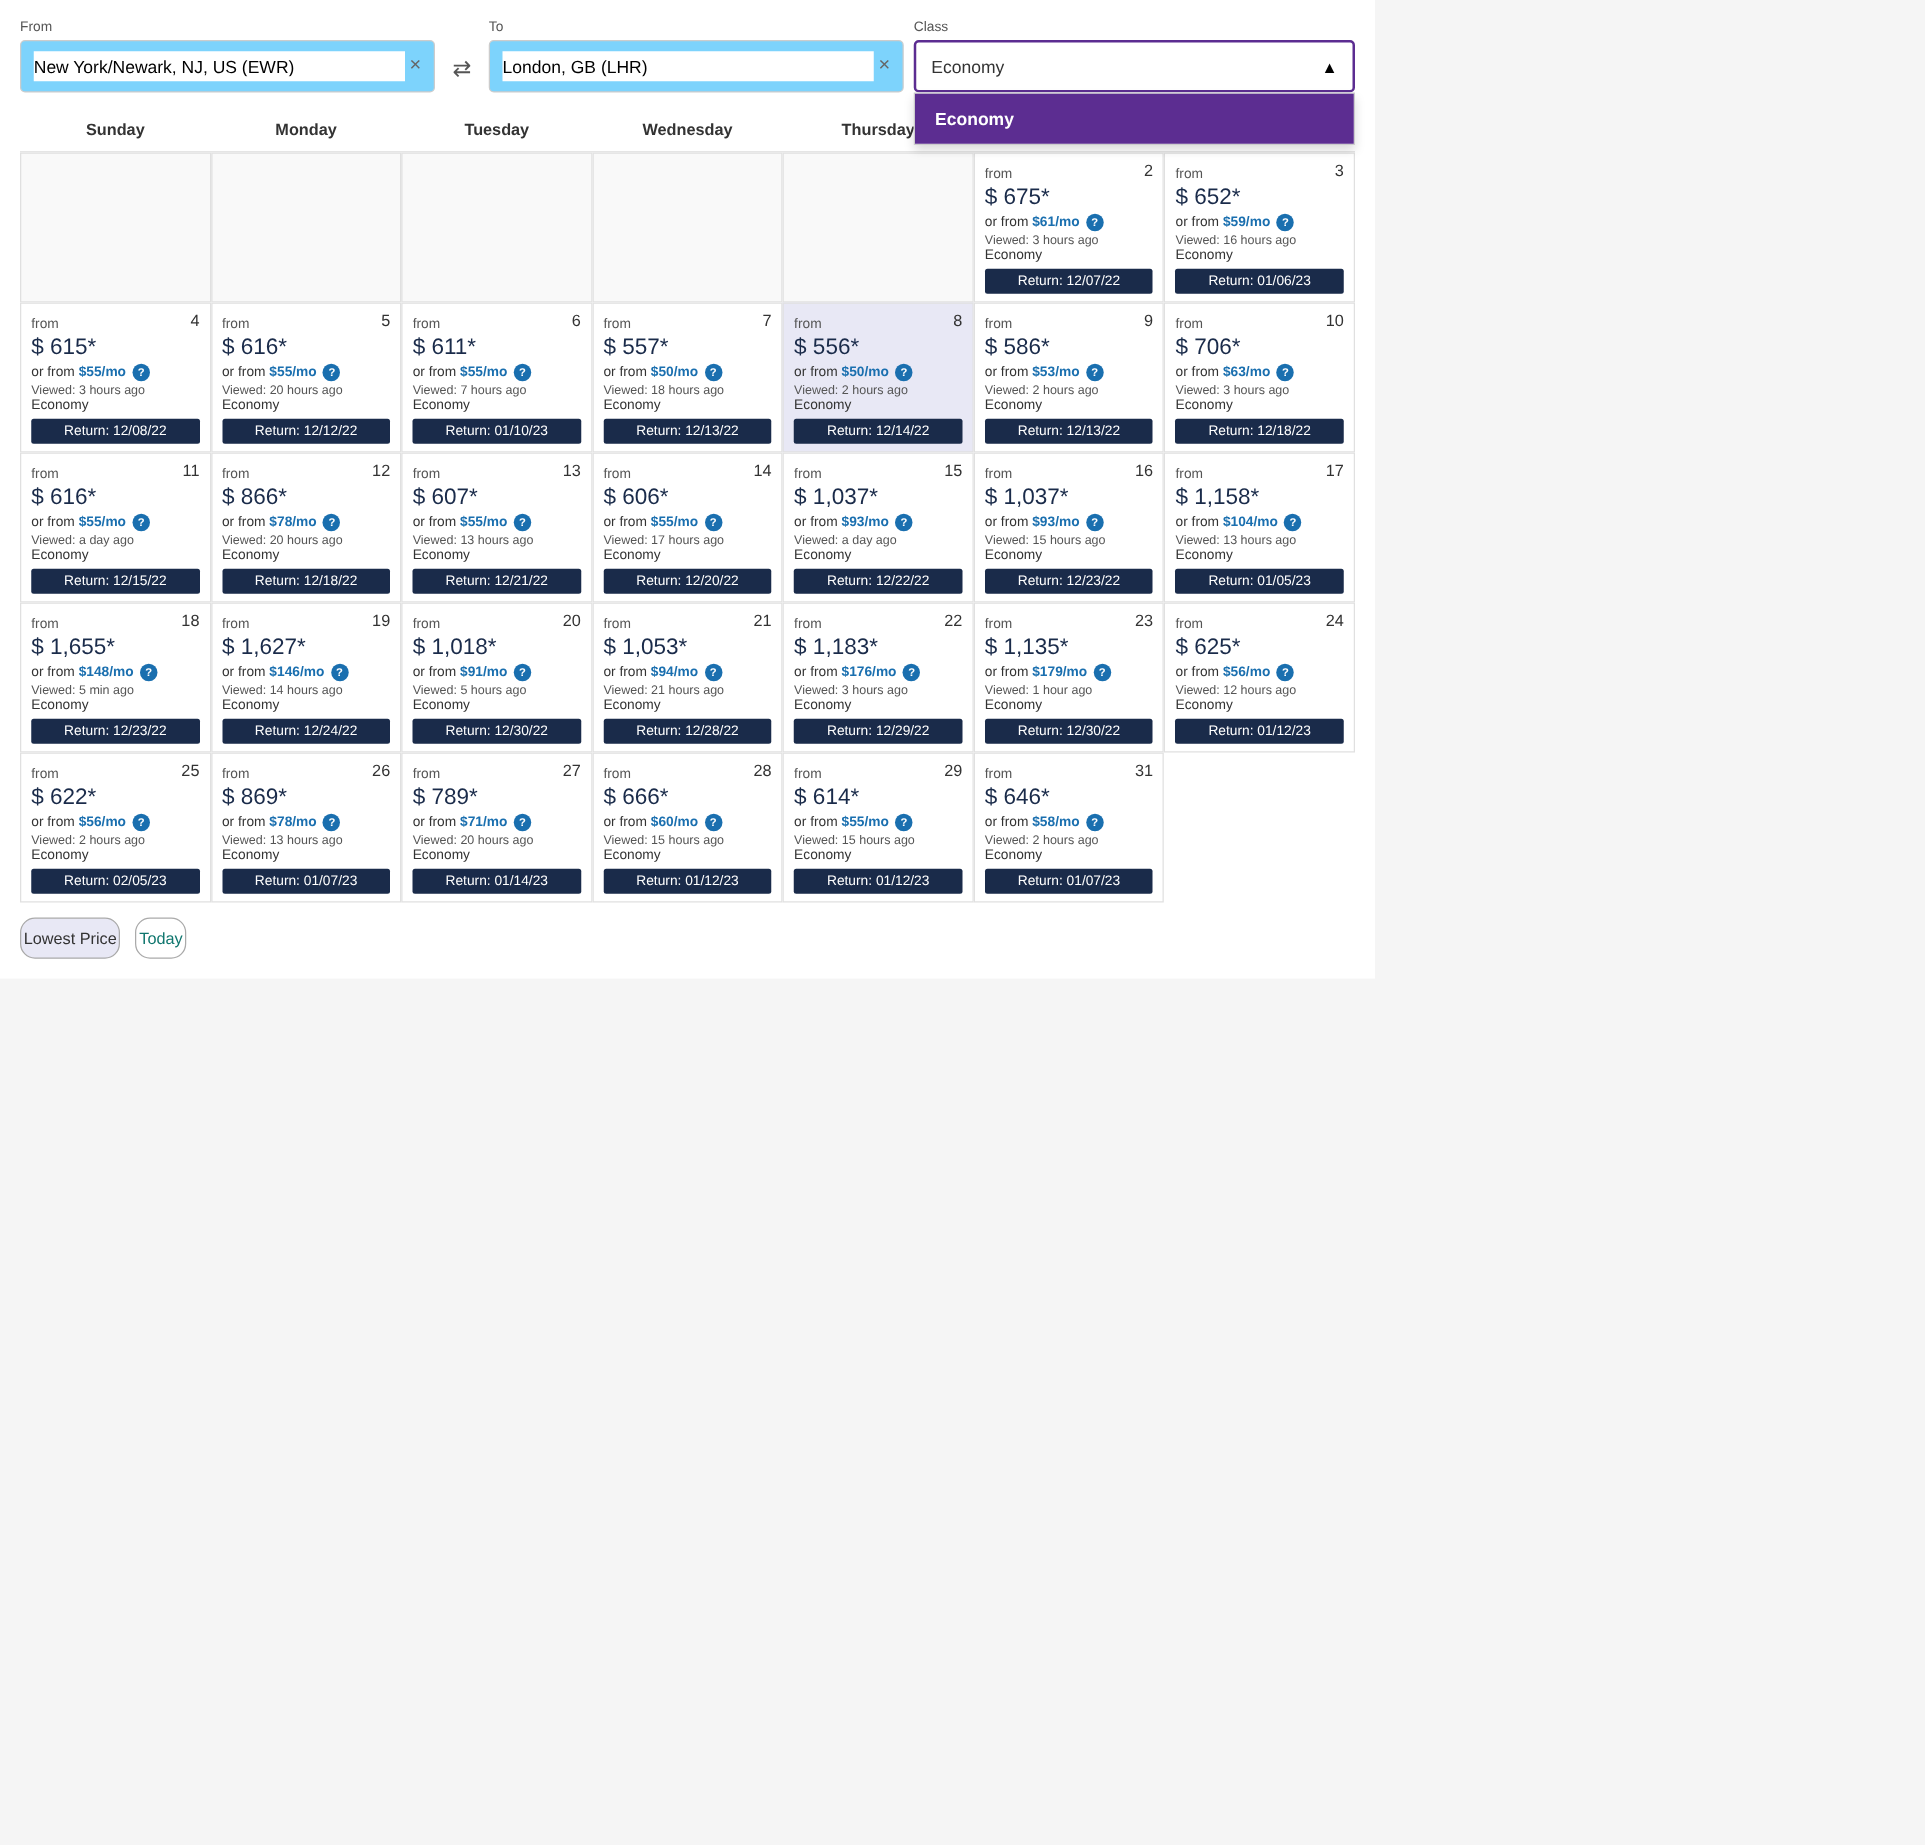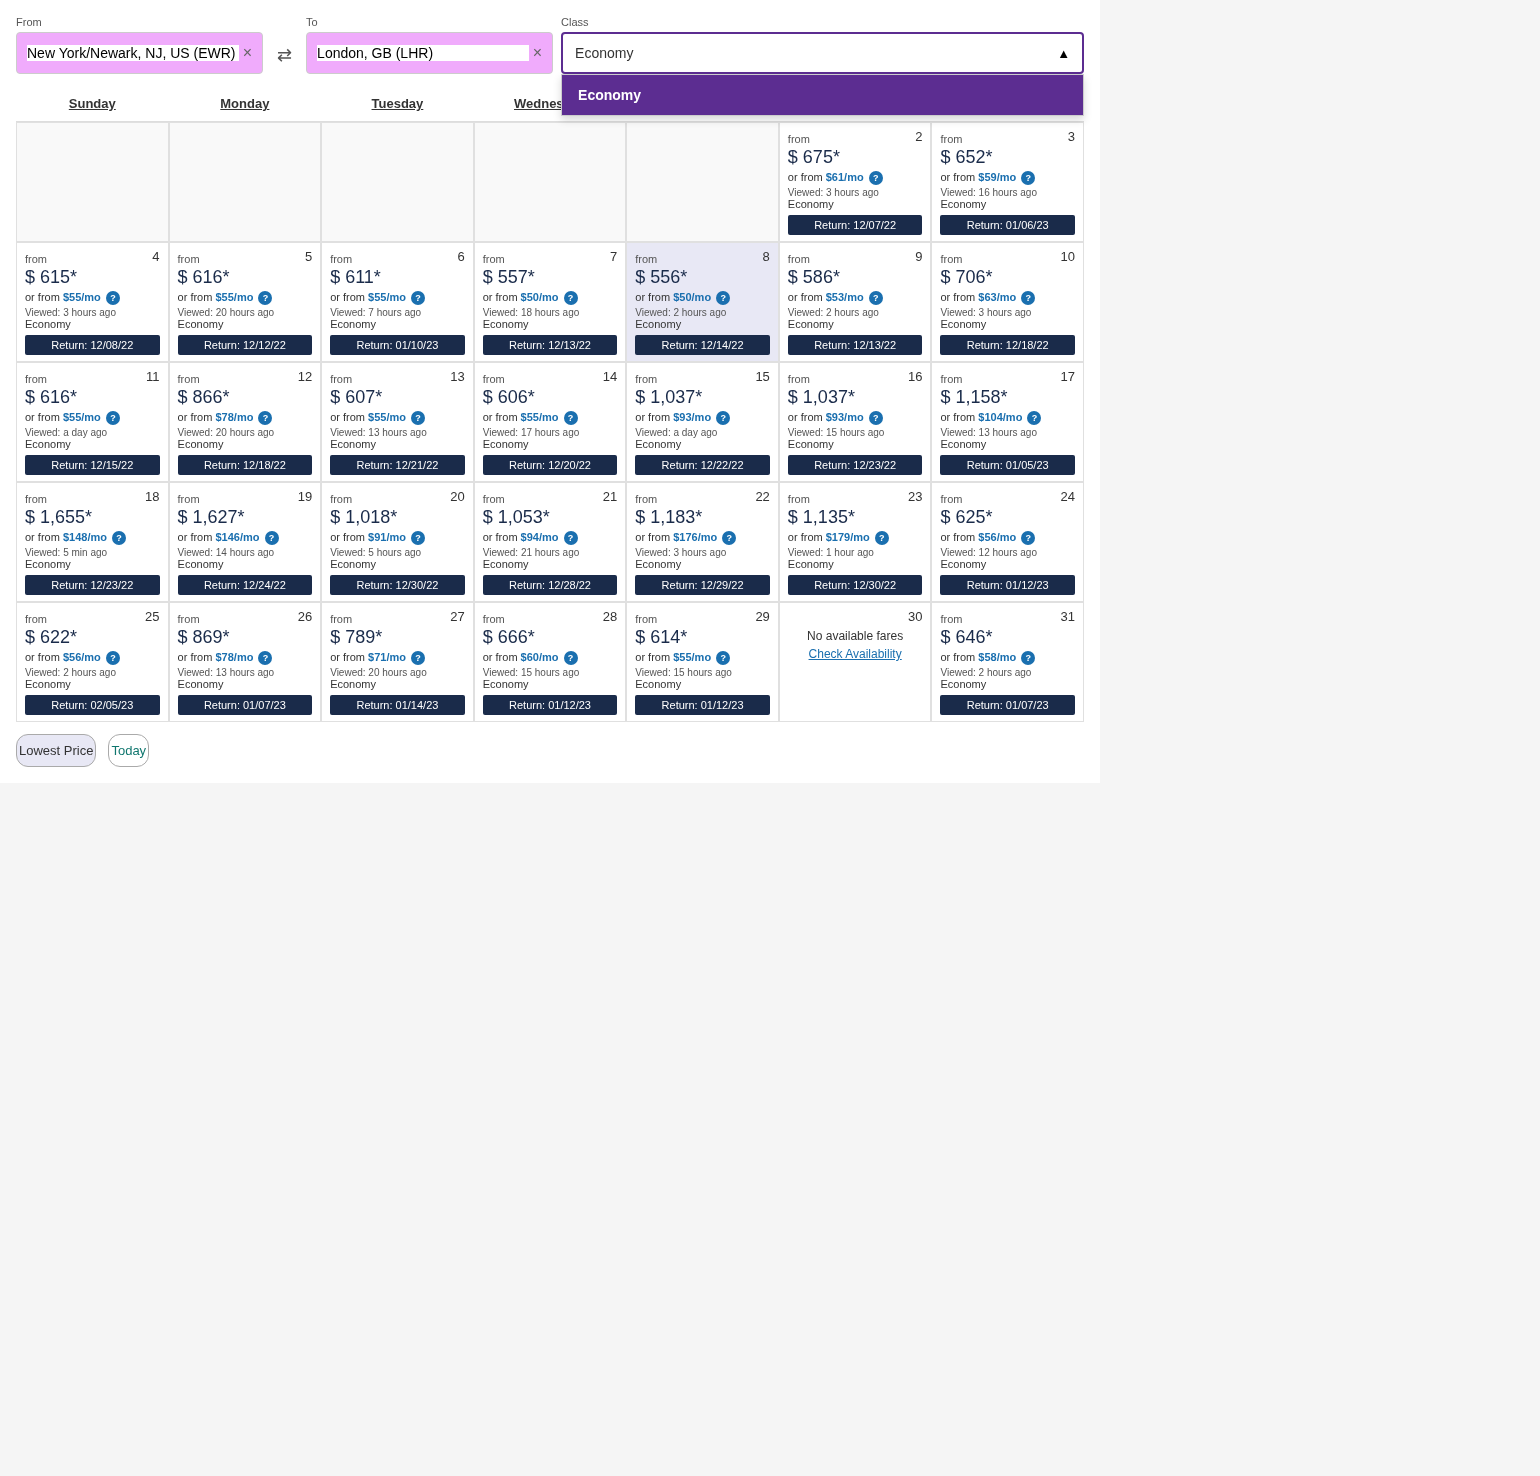--- a/index.html
+++ b/index.html
@@ -3,21 +3,21 @@
   <meta charset="utf-8">
   <style>
     * { box-sizing: border-box; margin: 0; padding: 0; }
     body { font-family: Arial, sans-serif; background: #f5f5f5; font-size: 13px; }
     .container { width: 1100px; background: #fff; padding: 16px; }
 
     
     .search-row { display: flex; align-items: flex-end; gap: 8px; margin-bottom: 12px; }
     .field-group { display: flex; flex-direction: column; }
     .field-label { font-size: 11px; color: #555; margin-bottom: 4px; }
-    .field-input { display: flex; align-items: center; border: 1px solid #ccc; border-radius: 4px; padding: 8px 10px; background: #f0abfc; width: 247px; height: 42px; }
+    .field-input { display: flex; border: 1px solid #ccc; border-radius: 4px; padding: 8px 10px; background: #7dd3fc; width: 332px; height: 42px; }
     .field-input input { border: none; outline: none; flex: 1; font-size: 14px; }
     .clear-btn { background: none; border: none; cursor: pointer; color: #666; font-size: 16px; margin-left: 4px; }
     .swap-btn { background: none; border: none; cursor: pointer; font-size: 18px; color: #555; margin-bottom: 2px; padding: 6px; }
     .class-group { display: flex; flex-direction: column; flex: 1; }
     .class-select-wrapper { position: relative; }
     .class-select { display: flex; align-items: center; justify-content: space-between; border: 2px solid #5c2d91; border-radius: 4px; padding: 8px 12px; background: #fff; height: 42px; cursor: pointer; min-width: 300px; }
     .class-select-value { font-size: 14px; color: #333; }
     .class-dropdown { position: absolute; top: 100%; left: 0; right: 0; border: 1px solid #ccc; background: #fff; z-index: 100; box-shadow: 0 4px 8px rgba(0,0,0,0.15); }
     .class-option { padding: 12px 16px; cursor: pointer; font-size: 14px; }
     .class-option.selected { background: #5c2d91; color: #fff; font-weight: bold; }
@@ -27,21 +27,21 @@
     .month-headers { display: grid; grid-template-columns: 1fr 1fr; gap: 0; margin-bottom: 0; }
     .month-header { text-align: center; padding: 8px 0; }
     .month-header.active { background: #1a2b4a; color: #fff; }
     .month-header.inactive { background: #fff; color: #333; border-bottom: 3px solid #1a2b4a; }
     .month-year { font-size: 13px; }
     .month-name { font-size: 22px; font-weight: bold; }
 
     
     .calendar { width: 100%; }
     .dow-header { display: grid; grid-template-columns: repeat(7, 1fr); border-bottom: 1px solid #ddd; }
-    .dow-cell { text-align: center; padding: 10px 4px; font-size: 13px; font-weight: 600; color: #333; text-decoration: underline; }
+    .dow-cell { text-align: center; padding: 10px 4px; font-size: 13px; font-weight: 600; color: #333; }
     .cal-grid { display: grid; grid-template-columns: repeat(7, 1fr); }
     .cal-cell { border: 1px solid #e0e0e0; min-height: 120px; padding: 6px 8px; position: relative; vertical-align: top; background: #fff; }
     .cal-cell.empty { background: #f9f9f9; }
     .cal-cell.highlighted { background: #e8e8f5; }
     .day-num { position: absolute; top: 6px; right: 8px; font-size: 13px; color: #333; }
     .from-label { font-size: 11px; color: #555; margin-top: 4px; }
     .price { font-size: 18px; font-weight: normal; color: #1a2b4a; margin-top: 2px; }
     .monthly { font-size: 11px; color: #333; margin-top: 3px; }
     .monthly a { color: #1a6faf; text-decoration: none; font-weight: bold; }
     .info-icon { display: inline-block; width: 14px; height: 14px; background: #1a6faf; color: #fff; border-radius: 50%; font-size: 9px; text-align: center; line-height: 14px; font-weight: bold; cursor: pointer; margin-left: 2px; }
@@ -355,25 +355,20 @@
         <div class="cal-cell">
           <span class="day-num">29</span>
           <div class="from-label">from</div>
           <div class="price">$ 614*</div>
           <div class="monthly">or from <a>$55/mo</a> <span class="info-icon">?</span></div>
           <div class="viewed">Viewed: 15 hours ago</div>
           <div class="cabin">Economy</div>
           <span class="return-btn">Return: 01/12/23</span>
         </div>
         <div class="cal-cell">
-          <span class="day-num">30</span>
-          <div class="no-fares">No available fares</div>
-          <a class="check-avail">Check Availability</a>
-        </div>
-        <div class="cal-cell">
           <span class="day-num">31</span>
           <div class="from-label">from</div>
           <div class="price">$ 646*</div>
           <div class="monthly">or from <a>$58/mo</a> <span class="info-icon">?</span></div>
           <div class="viewed">Viewed: 2 hours ago</div>
           <div class="cabin">Economy</div>
           <span class="return-btn">Return: 01/07/23</span>
         </div>
       </div>
   </div>

